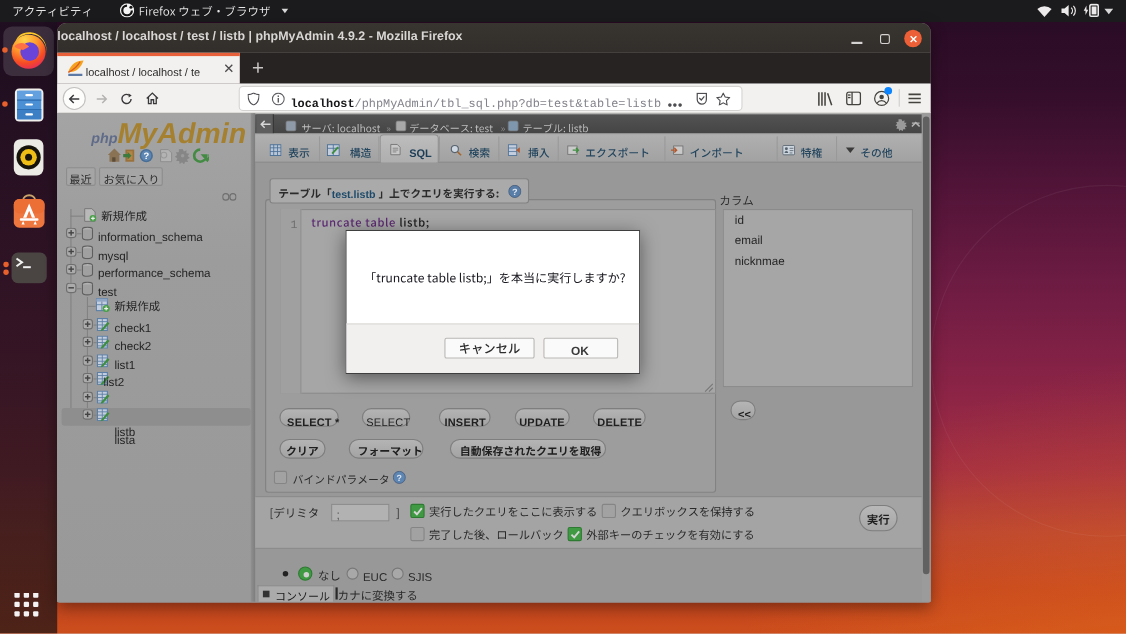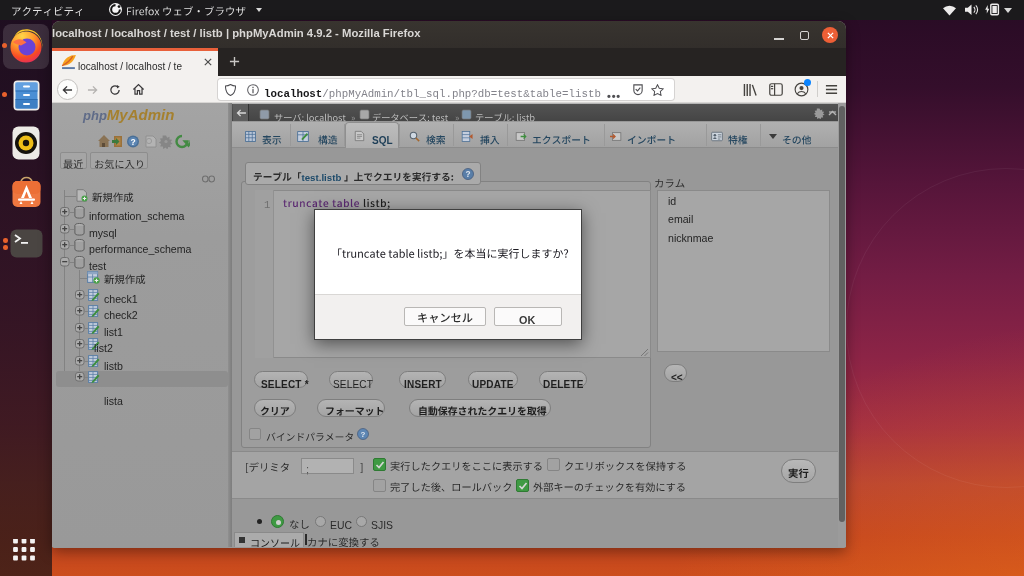--- a/index.html
+++ b/index.html
@@ -171,21 +171,21 @@
   </svg>
 <div class="abs" style="left:804px;top:79px;width:7px;height:7px;border-radius:50%;background:#0a84ff"></div>
 <div class="abs" style="left:817px;top:81px;width:1px;height:16px;background:#d0cecb"></div>
 <svg class="abs" style="left:825px;top:84px" width="13" height="11" viewBox="0 0 14 11">
     <path d="M1 1.5 H13 M1 5.5 H13 M1 9.5 H13" stroke="#45433f" stroke-width="1.5"></path>
   </svg>
 <div class="abs" style="left:52px;top:103px;width:794px;height:444px;background:#989898;overflow:hidden"></div>
 <div class="abs" style="left:232px;top:103px;width:606px;height:1px;background:#b5b5b5"></div>
 <div class="abs" style="left:52px;top:103px;width:176px;height:444px;background:linear-gradient(180deg,#a4a4a4,#9c9c9c 30%,#999999)"></div>
 <div class="abs" style="left:228px;top:103px;width:4px;height:444px;background:linear-gradient(90deg,#909090,#7d7d7d)"></div>
-<div style="position:absolute;left:83px;top:106px;"><span style="font-size:13px;font-weight:bold;font-style:italic;color:#5f6b88">php</span><span style="font-size:15px;font-weight:bold;font-style:italic;color:#a5802e">MyAdmin</span></div>
+<div style="position:absolute;left:83px;top:106px;"><span style="font-size:13px;font-weight:bold;font-style:italic;color:#5f6b88">php</span><span style="font-size:26px;font-weight:bold;font-style:italic;color:#a5802e">MyAdmin</span></div>
 <svg class="abs" style="left:98px;top:134px" width="92" height="15" viewBox="0 0 92 15">
 <path d="M6 1 L12 7 H10.5 V13 H1.5 V7 H0Z" fill="#8a7355"></path>
     <rect x="4" y="9" width="3" height="4" fill="#5d4c38"></rect>
 <rect x="16" y="2" width="8" height="11" fill="#9a713a"></rect>
     <rect x="17.5" y="3.5" width="5" height="8" fill="#b08547"></rect>
     <path d="M14 6 h4 v-2 l3.5 3.5 -3.5 3.5 v-2 h-4z" fill="#3d7a3d"></path>
 <circle cx="35" cy="7.5" r="6" fill="#4a6f96"></circle>
     <circle cx="35" cy="7.5" r="4.6" fill="#5d86b3"></circle>
     <text x="35" y="10.6" font-family="Liberation Sans" font-size="8.5" font-weight="bold" fill="#fff" text-anchor="middle">?</text>
 <path d="M48 2 h7 l3 3 v8 h-10z" fill="#b3b3b3" stroke="#8a8a8a" stroke-width="0.8"></path>
@@ -339,21 +339,21 @@
     <rect x="0.5" y="0.5" width="8.5" height="8.5" rx="2.5" fill="#ababab" stroke="#6f6f6f" stroke-width="1"></rect>
     <rect x="2.2" y="4" width="5" height="1.3" fill="#444"></rect>
     <rect x="4" y="2.2" width="1.3" height="5" fill="#444"></rect>
   </svg>
 <div class="abs" style="left:85px;top:377px;width:3px;height:1px;background:#828282"></div>
 <svg class="abs" style="left:88px;top:371px" width="12" height="12" viewBox="0 0 12 12">
     <rect x="0.6" y="0.6" width="9" height="10.8" fill="#c4cede" stroke="#5b7fa6" stroke-width="1"></rect>
     <path d="M0.6 3.4 H9.6 M0.6 6.4 H9.6 M0.6 9.4 H9.6 M5 0.6 V11.4" stroke="#5b7fa6" stroke-width="0.8"></path>
     <path d="M4 10.5 L10 3.5 L11.5 5 L5.6 11.5 L3.5 12Z" fill="#3e8e3e"></path>
   </svg>
-<div style="position:absolute;left:104px;top:356px;"><span style="font-size:10.6px;color:#242424">listb</span></div>
+<div style="position:absolute;left:104px;top:383px;"><span style="font-size:10.6px;color:#242424">listb</span></div>
 <div class="abs" style="left:232px;top:104px;width:606px;height:17px;background:linear-gradient(180deg,#535353,#454545)"></div>
 <div class="abs" style="left:233px;top:104px;width:16px;height:17px;background:#5e5e5e;border-right:1px solid #333"></div>
 <svg class="abs" style="left:236px;top:109px" width="11" height="8" viewBox="0 0 12 9">
     <path d="M11 4.5 H2 M5 1 L1.5 4.5 L5 8" stroke="#d8d8d8" stroke-width="1.5" fill="none"></path>
   </svg>
 <svg class="abs" style="left:259px;top:108.5px" width="11" height="11" viewBox="0 0 11 11">
     <rect x="1" y="1" width="9" height="9" rx="1.5" fill="#8f9aa8" stroke="#777" stroke-width="0.7"></rect>
   </svg>
 <div style="position:absolute;left:274px;top:108.5px;"><svg width="72" height="10" viewBox="0 0 72 10">
       <path transform="translate(0,8.1)" d="M6.6 -4.2Q6.6 -3.3 6.5 -2.6Q6.4 -1.9 6.1 -1.3Q5.8 -0.8 5.3 -0.4Q4.8 0.1 4 0.4L3.4 -0.2Q4 -0.4 4.5 -0.7Q4.9 -1 5.3 -1.4Q5.6 -1.9 5.7 -2.5Q5.9 -3.2 5.9 -4.2V-6.4Q5.9 -6.7 5.9 -6.9Q5.9 -7.1 5.8 -7.2H6.7Q6.7 -7.1 6.6 -6.9Q6.6 -6.7 6.6 -6.4ZM3.3 -7.1Q3.3 -7 3.3 -6.9Q3.3 -6.7 3.3 -6.4V-3.1Q3.3 -2.9 3.3 -2.7Q3.3 -2.5 3.3 -2.4Q3.3 -2.3 3.3 -2.2H2.5Q2.5 -2.3 2.5 -2.4Q2.5 -2.5 2.5 -2.7Q2.5 -2.9 2.5 -3.1V-6.4Q2.5 -6.6 2.5 -6.8Q2.5 -6.9 2.5 -7.1ZM0.6 -5.3Q0.7 -5.3 0.8 -5.3Q1 -5.3 1.1 -5.3Q1.3 -5.3 1.5 -5.3H7.6Q7.9 -5.3 8.2 -5.3Q8.4 -5.3 8.5 -5.3V-4.5Q8.4 -4.5 8.2 -4.5Q7.9 -4.5 7.6 -4.5H1.5Q1.3 -4.5 1.2 -4.5Q1 -4.5 0.8 -4.5Q0.7 -4.5 0.6 -4.5Z M10.1 -4Q10.3 -4 10.5 -4Q10.7 -3.9 10.9 -3.9Q11.2 -3.9 11.4 -3.9Q11.6 -3.9 11.9 -3.9Q12.2 -3.9 12.6 -3.9Q13 -3.9 13.5 -3.9Q13.9 -3.9 14.4 -3.9Q14.9 -3.9 15.3 -3.9Q15.7 -3.9 16 -3.9Q16.3 -3.9 16.5 -3.9Q16.8 -3.9 17.1 -4Q17.3 -4 17.5 -4V-3.1Q17.3 -3.1 17 -3.1Q16.8 -3.1 16.5 -3.1Q16.3 -3.1 16 -3.1Q15.7 -3.1 15.3 -3.1Q14.9 -3.1 14.4 -3.1Q13.9 -3.1 13.5 -3.1Q13 -3.1 12.6 -3.1Q12.2 -3.1 11.9 -3.1Q11.6 -3.1 11.4 -3.1Q11 -3.1 10.7 -3.1Q10.4 -3.1 10.1 -3.1Z M25.4 -7.2Q25.6 -7 25.7 -6.8Q25.8 -6.6 26 -6.3Q26.1 -6.1 26.2 -5.9L25.7 -5.7Q25.6 -6 25.3 -6.3Q25.1 -6.7 25 -7ZM26.5 -7.5Q26.6 -7.4 26.7 -7.1Q26.9 -6.9 27 -6.7Q27.1 -6.5 27.2 -6.3L26.7 -6.1Q26.6 -6.4 26.4 -6.7Q26.2 -7.1 26 -7.3ZM20.4 -2.8Q20.6 -3.1 20.7 -3.5Q20.8 -4 21 -4.4Q21.1 -4.9 21.2 -5.3Q21.3 -5.8 21.3 -6.2L22.1 -6Q22.1 -5.9 22.1 -5.8Q22 -5.7 22 -5.6Q22 -5.4 22 -5.3Q21.9 -5.1 21.8 -4.8Q21.8 -4.4 21.6 -4Q21.5 -3.6 21.4 -3.2Q21.3 -2.8 21.1 -2.5Q21 -2 20.7 -1.6Q20.5 -1.2 20.3 -0.7Q20 -0.3 19.8 0.1L19 -0.3Q19.4 -0.8 19.8 -1.5Q20.2 -2.2 20.4 -2.8ZM24.9 -3.1Q24.8 -3.5 24.6 -3.9Q24.5 -4.3 24.3 -4.7Q24.1 -5.1 23.9 -5.4Q23.8 -5.8 23.6 -6L24.3 -6.3Q24.5 -6 24.7 -5.7Q24.8 -5.3 25 -4.9Q25.2 -4.5 25.4 -4.1Q25.5 -3.7 25.7 -3.4Q25.8 -3 26 -2.6Q26.1 -2.2 26.3 -1.8Q26.4 -1.3 26.6 -0.9Q26.7 -0.5 26.8 -0.2L26 0Q25.9 -0.4 25.7 -1Q25.5 -1.5 25.3 -2.1Q25.1 -2.6 24.9 -3.1Z M28.9 -3.6Q28.6 -3.6 28.4 -3.8Q28.3 -3.9 28.3 -4.2Q28.3 -4.5 28.4 -4.7Q28.6 -4.9 28.9 -4.9Q29.1 -4.9 29.3 -4.7Q29.5 -4.5 29.5 -4.2Q29.5 -3.9 29.3 -3.8Q29.1 -3.6 28.9 -3.6ZM28.9 0.1Q28.6 0.1 28.4 -0.1Q28.3 -0.2 28.3 -0.5Q28.3 -0.8 28.4 -1Q28.6 -1.2 28.9 -1.2Q29.1 -1.2 29.3 -1Q29.5 -0.8 29.5 -0.5Q29.5 -0.2 29.3 -0.1Q29.1 0.1 28.9 0.1Z M34 0.1Q33.6 0.1 33.4 -0Q33.2 -0.1 33.2 -0.4Q33.1 -0.6 33.1 -1V-7.3H33.9V-0.9Q33.9 -0.7 34 -0.7Q34 -0.6 34.1 -0.6Q34.2 -0.6 34.2 -0.6Q34.2 -0.6 34.3 -0.6L34.4 0Q34.3 0.1 34.2 0.1Q34.1 0.1 34 0.1Z M37.6 0.1Q37 0.1 36.5 -0.2Q35.9 -0.5 35.6 -1.1Q35.3 -1.7 35.3 -2.5Q35.3 -3.3 35.6 -3.9Q35.9 -4.5 36.5 -4.8Q37 -5.1 37.6 -5.1Q38.1 -5.1 38.5 -4.9Q38.9 -4.8 39.2 -4.4Q39.6 -4.1 39.7 -3.6Q39.9 -3.1 39.9 -2.5Q39.9 -1.7 39.6 -1.1Q39.3 -0.5 38.8 -0.2Q38.2 0.1 37.6 0.1ZM37.6 -0.6Q38.1 -0.6 38.4 -0.8Q38.7 -1.1 38.9 -1.5Q39.1 -1.9 39.1 -2.5Q39.1 -3.1 38.9 -3.5Q38.7 -3.9 38.4 -4.2Q38.1 -4.4 37.6 -4.4Q37.2 -4.4 36.9 -4.2Q36.5 -3.9 36.4 -3.5Q36.2 -3.1 36.2 -2.5Q36.2 -1.9 36.4 -1.5Q36.5 -1.1 36.9 -0.8Q37.2 -0.6 37.6 -0.6Z M43.2 0.1Q42.6 0.1 42 -0.2Q41.5 -0.5 41.2 -1.1Q40.9 -1.7 40.9 -2.5Q40.9 -3.3 41.2 -3.9Q41.5 -4.5 42.1 -4.8Q42.6 -5.1 43.3 -5.1Q43.8 -5.1 44.1 -4.9Q44.5 -4.8 44.7 -4.5L44.3 -4Q44.1 -4.2 43.9 -4.3Q43.6 -4.4 43.3 -4.4Q42.9 -4.4 42.5 -4.2Q42.2 -3.9 42 -3.5Q41.7 -3.1 41.7 -2.5Q41.7 -1.9 41.9 -1.5Q42.1 -1.1 42.5 -0.8Q42.8 -0.6 43.3 -0.6Q43.6 -0.6 43.9 -0.7Q44.2 -0.9 44.5 -1.1L44.8 -0.5Q44.5 -0.2 44.1 -0Q43.7 0.1 43.2 0.1Z M47.1 0.1Q46.7 0.1 46.4 -0Q46 -0.2 45.8 -0.5Q45.6 -0.9 45.6 -1.3Q45.6 -2.1 46.4 -2.6Q47.1 -3 48.7 -3.2Q48.7 -3.5 48.6 -3.8Q48.5 -4.1 48.3 -4.2Q48.1 -4.4 47.7 -4.4Q47.2 -4.4 46.9 -4.3Q46.5 -4.1 46.2 -3.9L45.9 -4.5Q46.1 -4.6 46.4 -4.8Q46.7 -4.9 47 -5Q47.4 -5.1 47.8 -5.1Q48.4 -5.1 48.8 -4.9Q49.2 -4.6 49.4 -4.2Q49.5 -3.7 49.5 -3.1V0H48.9L48.8 -0.6H48.7Q48.4 -0.3 48 -0.1Q47.6 0.1 47.1 0.1ZM47.3 -0.6Q47.7 -0.6 48 -0.7Q48.3 -0.9 48.7 -1.2V-2.6Q47.9 -2.5 47.4 -2.3Q46.9 -2.2 46.7 -1.9Q46.5 -1.7 46.5 -1.4Q46.5 -0.9 46.7 -0.7Q47 -0.6 47.3 -0.6Z M52 0.1Q51.7 0.1 51.5 -0Q51.3 -0.1 51.2 -0.4Q51.1 -0.6 51.1 -1V-7.3H52V-0.9Q52 -0.7 52 -0.7Q52.1 -0.6 52.2 -0.6Q52.2 -0.6 52.3 -0.6Q52.3 -0.6 52.4 -0.6L52.5 0Q52.4 0.1 52.3 0.1Q52.2 0.1 52 0.1Z M53.7 0V-7.3H54.6V-5.3L54.5 -4.3Q54.9 -4.6 55.3 -4.9Q55.7 -5.1 56.2 -5.1Q57 -5.1 57.4 -4.6Q57.7 -4.1 57.7 -3.2V0H56.9V-3.1Q56.9 -3.8 56.7 -4.1Q56.4 -4.4 55.9 -4.4Q55.6 -4.4 55.3 -4.2Q55 -4 54.6 -3.6V0Z M61.3 0.1Q60.7 0.1 60.1 -0.2Q59.6 -0.5 59.3 -1.1Q58.9 -1.7 58.9 -2.5Q58.9 -3.3 59.3 -3.9Q59.6 -4.5 60.1 -4.8Q60.7 -5.1 61.3 -5.1Q61.7 -5.1 62.1 -4.9Q62.6 -4.8 62.9 -4.4Q63.2 -4.1 63.4 -3.6Q63.6 -3.1 63.6 -2.5Q63.6 -1.7 63.3 -1.1Q62.9 -0.5 62.4 -0.2Q61.9 0.1 61.3 0.1ZM61.3 -0.6Q61.7 -0.6 62 -0.8Q62.4 -1.1 62.5 -1.5Q62.7 -1.9 62.7 -2.5Q62.7 -3.1 62.5 -3.5Q62.4 -3.9 62 -4.2Q61.7 -4.4 61.3 -4.4Q60.8 -4.4 60.5 -4.2Q60.2 -3.9 60 -3.5Q59.8 -3.1 59.8 -2.5Q59.8 -1.9 60 -1.5Q60.2 -1.1 60.5 -0.8Q60.8 -0.6 61.3 -0.6Z M66.2 0.1Q65.7 0.1 65.2 -0.1Q64.7 -0.3 64.3 -0.6L64.8 -1.1Q65.1 -0.9 65.4 -0.7Q65.8 -0.5 66.2 -0.5Q66.7 -0.5 67 -0.8Q67.2 -1 67.2 -1.3Q67.2 -1.6 67 -1.7Q66.9 -1.9 66.6 -2Q66.3 -2.2 66.1 -2.3Q65.7 -2.4 65.4 -2.6Q65.1 -2.7 64.8 -3Q64.6 -3.3 64.6 -3.7Q64.6 -4.1 64.8 -4.4Q65 -4.7 65.4 -4.9Q65.8 -5.1 66.3 -5.1Q66.8 -5.1 67.2 -5Q67.6 -4.8 67.9 -4.6L67.5 -4Q67.2 -4.2 67 -4.3Q66.7 -4.5 66.3 -4.5Q65.9 -4.5 65.6 -4.3Q65.4 -4 65.4 -3.7Q65.4 -3.5 65.6 -3.4Q65.7 -3.2 66 -3.1Q66.2 -3 66.5 -2.9Q66.8 -2.8 67 -2.7Q67.3 -2.5 67.5 -2.4Q67.8 -2.2 67.9 -2Q68 -1.7 68 -1.4Q68 -1 67.8 -0.6Q67.6 -0.3 67.2 -0.1Q66.8 0.1 66.2 0.1Z M70.8 0.1Q70.2 0.1 69.9 -0.1Q69.6 -0.3 69.5 -0.7Q69.4 -1 69.4 -1.5V-4.3H68.6V-4.9L69.4 -5L69.5 -6.4H70.2V-5H71.5V-4.3H70.2V-1.5Q70.2 -1.1 70.4 -0.8Q70.5 -0.6 71 -0.6Q71.1 -0.6 71.3 -0.6Q71.4 -0.6 71.5 -0.7L71.7 -0.1Q71.5 0 71.2 0.1Q71 0.1 70.8 0.1Z" fill="#c0c0c0"></path>

